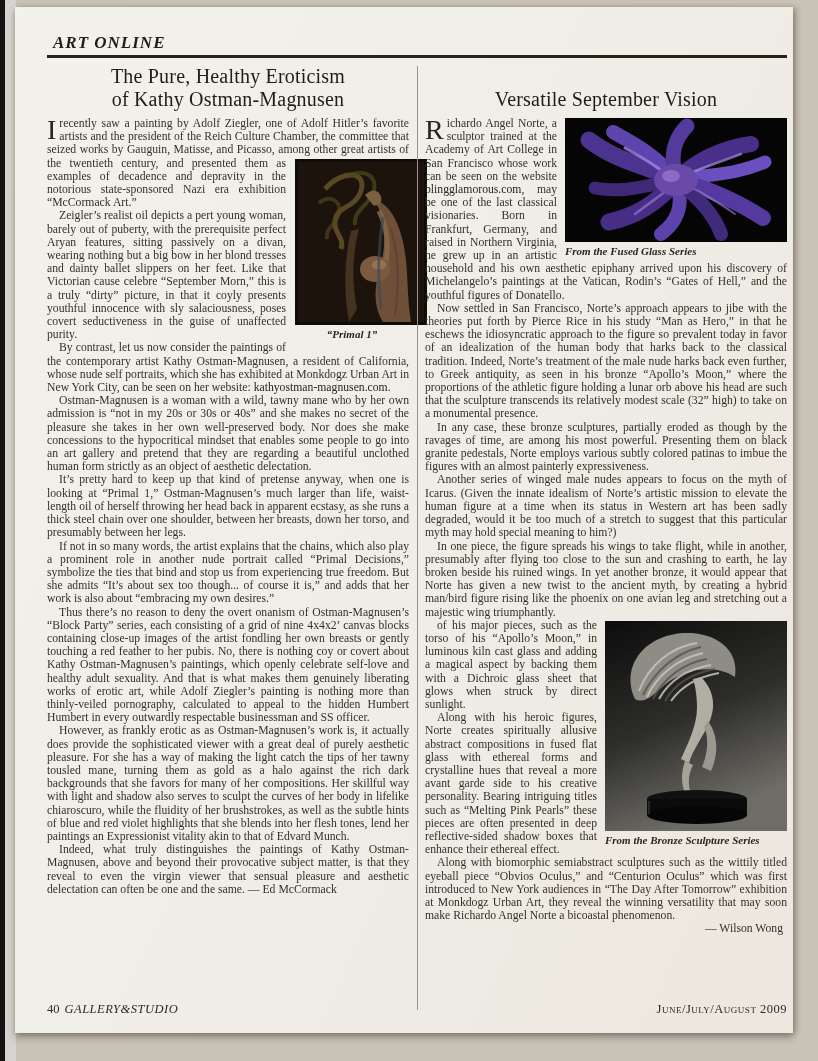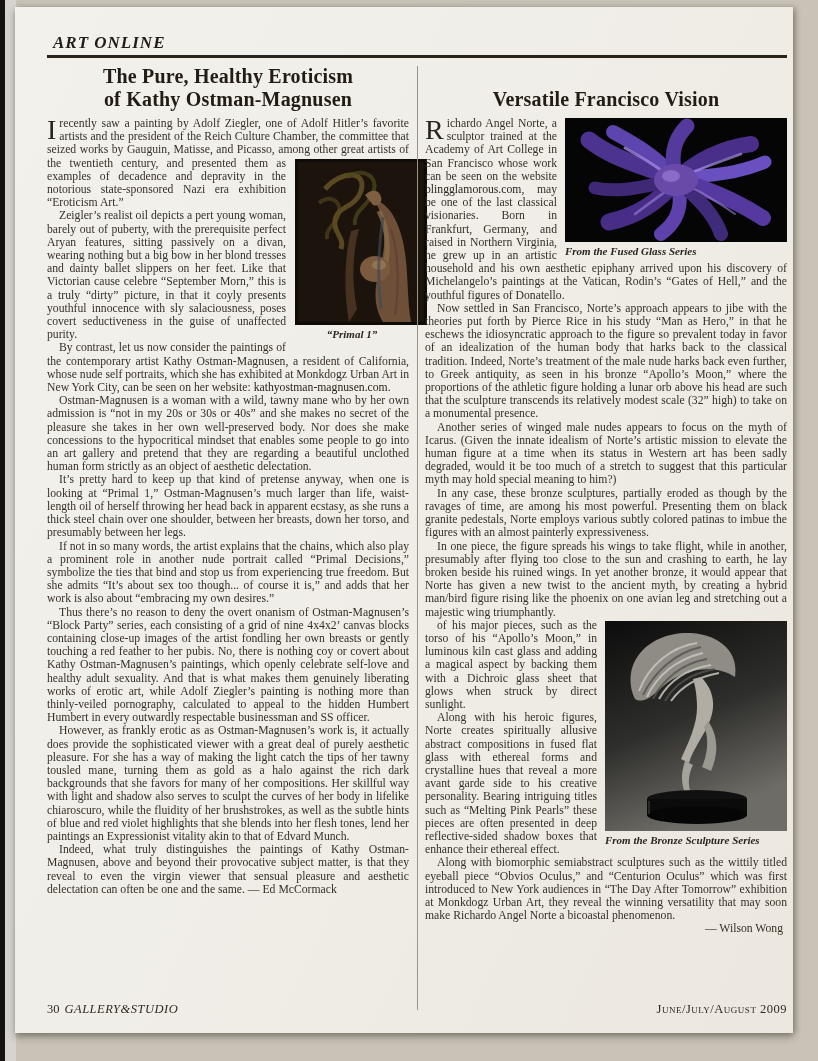--- a/index.html
+++ b/index.html
@@ -26,21 +26,21 @@
     color:#211c15;padding-left:6px;
   }
   .header-rule{height:3px;background:#282219;margin-top:2px;}
 
   
   .columns{display:flex;margin-top:6px;height:952px;overflow:hidden;}
   .col{width:362px;color:#373027;font-size:11.7px;line-height:13.2px;text-align:justify;}
   .divider{width:1px;background:#9a9389;margin:2px 7px 6px 8px;}
 
   .title{
-    text-align:center;font-weight:bold;color:#221c14;
+    text-align:center;font-weight:normal;color:#221c14;
     font-size:20px;line-height:22.5px;margin:1px 0 7px 0;letter-spacing:.2px;
   }
   .col p{margin:0;text-indent:12px;}
   .col p.first-p{text-indent:0;}
   .dropcap{
     float:left;font-size:28px;line-height:23px;padding:1px 3px 0 0;color:#2a241c;
   }
   .boldlink{font-weight:normal;color:#2a241c;}
 
   .img-float{float:right;display:block;}
@@ -100,38 +100,38 @@
                 <path d="M78 40 C92 58,92 86,84 112 C78 134,80 150,88 163 L116 163 C110 128,116 92,100 60 C94 48,86 42,78 40 Z" fill="#6e5038"></path>
                 <path d="M84 52 C94 72,94 96,88 118" stroke="#8a6a4a" stroke-width="5" fill="none" opacity=".8"></path>
                 <ellipse cx="80" cy="110" rx="15" ry="13" fill="#7c5a40"></ellipse>
                 <ellipse cx="84" cy="106" rx="7" ry="5" fill="#9a7856" opacity=".8"></ellipse>
                 <path d="M70 36 C76 30,84 30,86 38 C88 44,82 48,78 46 Z" fill="#7d5f42"></path>
                 <path d="M64 70 C58 92,56 120,62 150 L54 163 C48 130,50 96,56 72 Z" fill="#4a3522" opacity=".9"></path>
                 <path d="M88 58 C84 84,82 118,86 150" stroke="#3a4a56" stroke-width="3" fill="none" opacity=".65"></path>
                 <path d="M96 70 C104 96,104 128,100 156" stroke="#5a3034" stroke-width="2" fill="none" opacity=".5"></path>
               </svg>
                 <span class="figcap center">“Primal 1”</span>
-              </span><span>them as examples of decadence and depravity in the notorious state-sponsored Nazi era  exhibition “Eroticism Art.”</span>
+              </span><span>them as examples of decadence and depravity in the notorious state-sponsored Nazi era  exhibition “McCormack Art.”</span>
           </p>
           <p><span>Zeigler’s realist oil depicts a pert young woman, barely out of puberty, with the prerequisite perfect Aryan features, sitting passively on a divan, wearing nothing but a big bow in her blond tresses and dainty ballet slippers on her feet. Like that Victorian cause celebre “September Morn,” this is a truly “dirty” picture, in that it coyly presents youthful innocence with sly salaciousness, poses covert seductiveness in the guise of unaffected purity.</span></p>
           <p><span>By contrast, let us now consider the paintings of the contemporary artist Kathy Ostman-Magnusen, a resident of California, whose nude self portraits, which she has exhibited at Monkdogz Urban Art in New York City, can be seen on her website: </span><span class="boldlink">kathyostman-magnusen.com</span><span>.</span></p>
           <p><span>Ostman-Magnusen is a woman with a wild, tawny mane who by her own admission is “not in my 20s or 30s or 40s” and she makes no secret of the pleasure she takes in her own well-preserved body. Nor does she make concessions to the hypocritical mindset that enables some people to go into an art gallery and pretend that they are regarding a beautiful unclothed human form strictly as an object of aesthetic delectation.</span></p>
           <p><span>It’s pretty hard to keep up that kind of pretense anyway, when one is looking at “Primal 1,” Ostman-Magnusen’s much larger than life, waist-length oil of herself throwing her head back in apparent ecstasy, as she runs a thick steel chain over one shoulder, between her breasts, down her torso, and presumably between her legs.</span></p>
           <p><span>If not in so many words, the artist explains that the chains, which also play a prominent role in another nude portrait called “Primal Decisions,” symbolize the ties that bind and stop us from  experiencing true freedom. But she admits “It’s about sex too though... of course it is,” and adds that her work is also about “embracing my own desires.”</span></p>
           <p><span>Thus there’s no reason to deny the overt onanism of Ostman-Magnusen’s “Block Party” series, each consisting of a grid of nine 4x4x2’ canvas blocks containing close-up images of the artist fondling her own breasts or gently touching a red feather to her pubis. No, there is nothing coy or covert about Kathy Ostman-Magnusen’s paintings, which openly celebrate self-love and healthy adult sexuality. And that is what makes them genuinely liberating works of erotic art, while Adolf Ziegler’s painting is nothing more than thinly-veiled pornography, calculated to appeal to the hidden Humbert Humbert in every outwardly respectable businessman and SS officer.</span></p>
           <p><span>However, as frankly erotic as as Ostman-Magnusen’s work is, it actually does provide the sophisticated  viewer with a great deal of purely aesthetic pleasure. For she has a way of making the light catch the tips of her tawny tousled mane, turning them as gold as a halo against the rich dark backgrounds that she favors for many of her compositions. Her skillful way with light and shadow also serves to sculpt the curves of her body in lifelike chiaroscuro, while the fluidity of her brushstrokes, as well as the subtle hints of blue and red violet highlights that she blends into her flesh tones, lend her paintings an Expressionist vitality akin to that of Edvard Munch.</span></p>
           <p><span>Indeed, what truly distinguishes the paintings of Kathy Ostman-Magnusen, above and beyond their provocative subject matter, is that they reveal to even the virgin viewer that sensual pleasure and aesthetic delectation can often be one and the same. — Ed McCormack</span></p>
         </div>
 
         <div class="divider"></div>
 
         <div class="col">
           <div class="title">
             <br>
-            <span>Versatile Francisco Vision</span>
+            <span>Versatile September Vision</span>
           </div>
 
           <p class="first-p">
             <span class="img-float fused-float">
                 <svg viewBox="0 0 222 124" width="222" height="124" xmlns="http://www.w3.org/2000/svg">
                 <rect width="222" height="124" fill="#050505"></rect>
                 <g fill="none" stroke-linecap="round">
                   <path d="M111 62 C84 48,52 44,24 22" stroke="#4c3390" stroke-width="17"></path>
                   <path d="M111 62 C92 38,70 26,48 14" stroke="#5e44ae" stroke-width="14"></path>
                   <path d="M111 62 C104 36,110 20,122 8" stroke="#543a9c" stroke-width="15"></path>
@@ -147,22 +147,22 @@
                   <path d="M70 96 C86 84,100 74,108 68" stroke="#8f76d2" stroke-width="2.5" opacity=".7"></path>
                   <path d="M170 96 C150 82,132 72,120 66" stroke="#9d86dc" stroke-width="2" opacity=".6"></path>
                 </g>
                 <ellipse cx="111" cy="62" rx="22" ry="16" fill="#6a4aa8"></ellipse>
                 <ellipse cx="106" cy="58" rx="9" ry="6" fill="#8f72cc" opacity=".85"></ellipse>
               </svg>
                 <span class="figcap">From the Fused Glass Series</span>
               </span><span class="dropcap">R</span><span>ichardo Angel Norte, a sculptor trained at the Academy of Art College in San Francisco whose work can be seen on the website </span><span class="boldlink">blingglamorous.com</span><span>, may be one of the last classical visionaries. Born in Frankfurt, Germany, and raised in Northern Virginia, he grew up in an artistic household and his own aesthetic epiphany arrived upon his discovery of Michelangelo’s paintings at the Vatican, Rodin’s “Gates of Hell,” and the youthful figures of Donatello.</span>
           </p>
           <p><span>Now settled in San Francisco, Norte’s approach appears to jibe with the theories put forth by Pierce Rice in his study “Man as Hero,” in that he eschews the idiosyncratic approach to the figure so prevalent today in favor of an idealization of the human body that harks back to the classical tradition. Indeed, Norte’s treatment of the male nude harks back even further, to Greek antiquity, as seen in his bronze “Apollo’s Moon,” where the proportions of the athletic figure holding a lunar orb above his head are such that the sculpture transcends its relatively modest scale (32” high) to take on a monumental presence.</span></p>
+          <p><span>In any case, these bronze sculptures, partially eroded as though by the ravages of time, are among his most powerful. Presenting them on black granite pedestals, Norte employs various subtly colored patinas to imbue the figures with an almost painterly expressiveness.</span></p>
           <p><span>Another series of winged male nudes appears to focus on the myth of Icarus. (Given the innate idealism of Norte’s artistic mission to elevate the human figure at a time when its status in Western art has been sadly degraded, would it be too much of a stretch to suggest that this particular myth may hold special meaning to him?)</span></p>
-          <p><span>In any case, these bronze sculptures, partially eroded as though by the ravages of time, are among his most powerful. Presenting them on black granite pedestals, Norte employs various subtly colored patinas to imbue the figures with an almost painterly expressiveness.</span></p>
           <p><span>In one piece, the figure spreads his wings to take flight, while in another, presumably after flying too close to the sun and crashing to earth, he lay broken beside his ruined wings. In yet another bronze, it would appear that Norte has given a new twist to the ancient myth, by creating a hybrid man/bird figure rising like the phoenix on one avian leg and stretching out a majestic wing triumphantly.</span></p>
           <p>
             <span class="img-float bronze-float">
                 <svg viewBox="0 0 182 210" width="182" height="210" xmlns="http://www.w3.org/2000/svg">
                 <defs>
                   <linearGradient id="bzbg" x1="0" y1="0" x2="0.35" y2="1">
                     <stop offset="0" stop-color="#0c0c0c"></stop>
                     <stop offset="0.55" stop-color="#2e2e2c"></stop>
                     <stop offset="1" stop-color="#6e6c66"></stop>
                   </linearGradient>
@@ -194,18 +194,18 @@
           </p>
           <p><span>Along with his heroic figures, Norte creates spiritually allusive abstract compositions in fused flat glass with ethereal forms and crystalline hues that reveal a more avant garde side to his creative personality. Bearing intriguing titles such as “Melting Pink Pearls” these pieces are often presented in deep reflective-sided shadow boxes that enhance their ethereal effect.</span></p>
           <p><span>Along with biomorphic  semiabstract sculptures such as the wittily titled eyeball piece “Obvios Oculus,”  and “Centurion Oculus” which was first introduced to New York audiences in  “The Day After Tomorrow” exhibition at Monkdogz Urban Art, they reveal the winning versatility that may soon make Richardo Angel Norte a bicoastal phenomenon.</span></p>
           <p class="byline-right"><span>— Wilson Wong</span></p>
         </div>
       </div>
     </div>
 
     <div class="footer">
       <div class="footer-left">
-        <span class="pagenum">30</span><span class="mag">GALLERY&amp;STUDIO</span>
+        <span class="pagenum">40</span><span class="mag">GALLERY&amp;STUDIO</span>
       </div>
       <div class="footer-right">June/July/August 2009</div>
     </div>
   </div>
 </div>
 
 </body></html>

